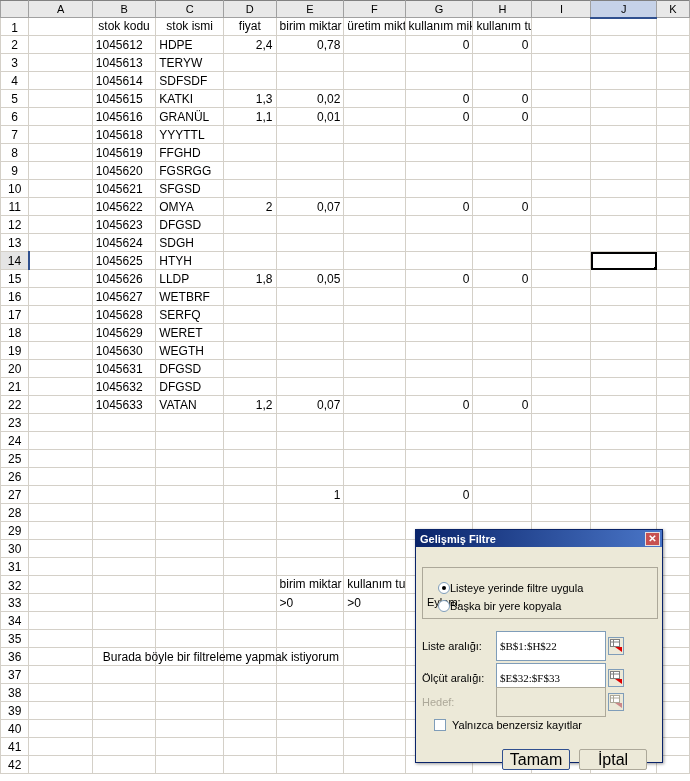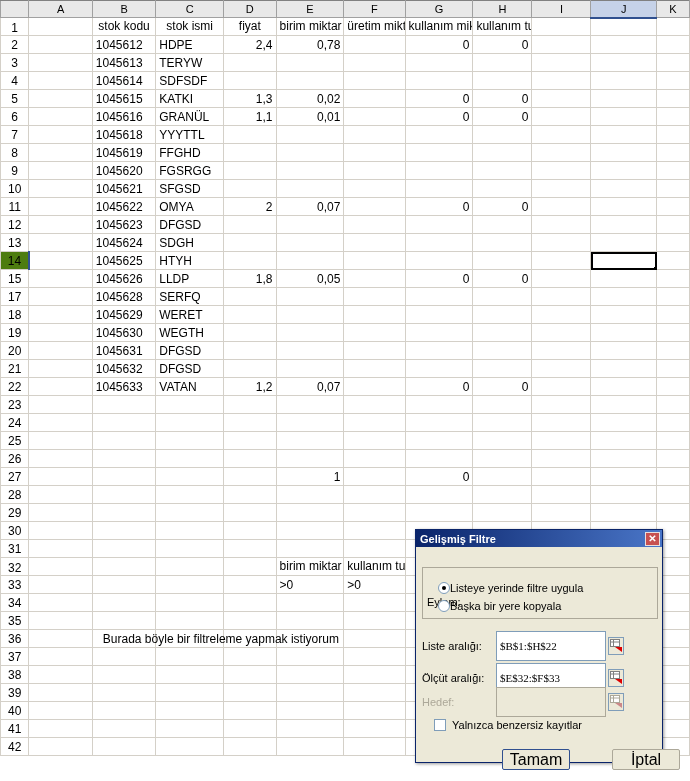--- a/index.html
+++ b/index.html
@@ -49,21 +49,21 @@
   }
   th.rowhead {
     background: #e8e8e8;
     border: 1px solid #a0a0a0;
     text-align: center;
     font-size: 11px;
     width: 26px;
     color: #000;
   }
   th.rowhead.selected {
-    background: #4d7c0f;
+    background: #e5e5e5;
     border-right: 2px solid #30508f;
   }
   .c-corner { width: 26px; }
   .num { text-align: right; }
   .bold { font-weight: bold; }
   .hdrcell {
     vertical-align: bottom;
     text-align: center;
     font-size: 12px;
     line-height: 13px;
@@ -434,20 +434,34 @@
           <td class="num">1,8</td>
           <td class="num bold">0,05</td>
           <td></td>
           <td class="num">0</td>
           <td class="num">0</td>
           <td></td>
           <td></td>
           <td></td>
         </tr>
         <tr>
+          <th class="rowhead">16</th>
+          <td></td>
+          <td>1045627</td>
+          <td>WETBRF</td>
+          <td class="num"></td>
+          <td class="num bold"></td>
+          <td></td>
+          <td class="num"></td>
+          <td class="num"></td>
+          <td></td>
+          <td></td>
+          <td></td>
+        </tr>
+        <tr>
           <th class="rowhead">17</th>
           <td></td>
           <td>1045628</td>
           <td>SERFQ</td>
           <td class="num"></td>
           <td class="num bold"></td>
           <td></td>
           <td class="num"></td>
           <td class="num"></td>
           <td></td>
@@ -874,16 +888,16 @@
           </svg>
         </span>
       </div>
 
       <div class="chk-row" style="left:18px; top:172px;">
         <span class="chk"></span>
         <span>Yalnızca benzersiz kayıtlar</span>
       </div>
 
       <button class="btn default" style="left:86px; top:202px;">Tamam</button>
-      <button class="btn" style="left:163px; top:202px;margin-left:33px;">İptal</button>
+      <button class="btn" style="left:163px; top:202px;">İptal</button>
     </div>
   </div>
 </div>
 
 </body></html>

